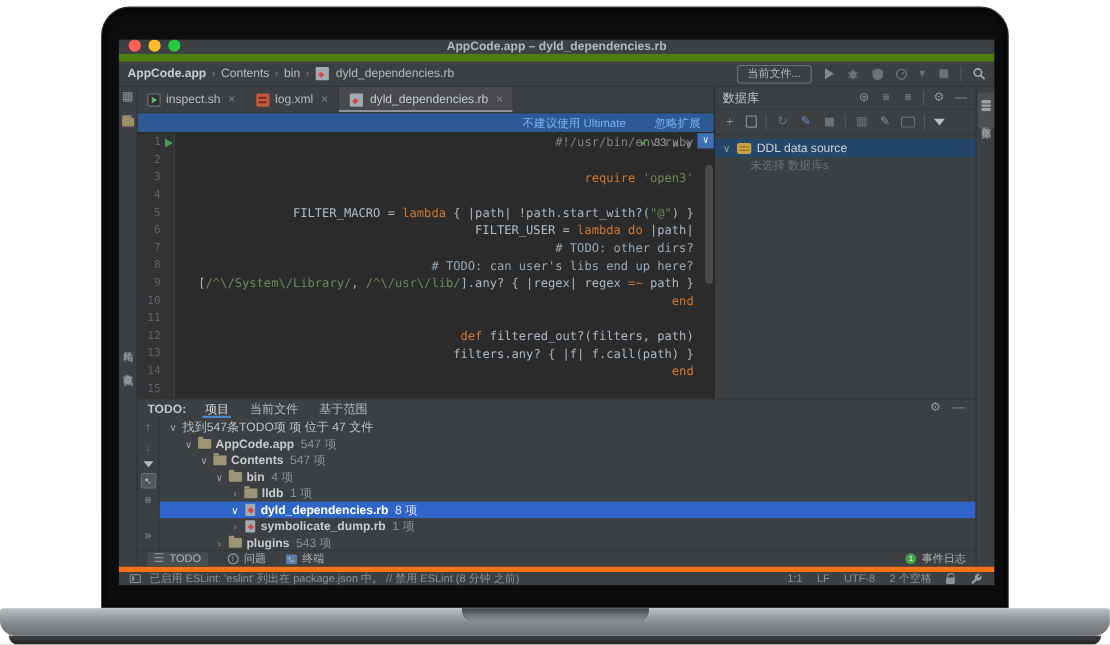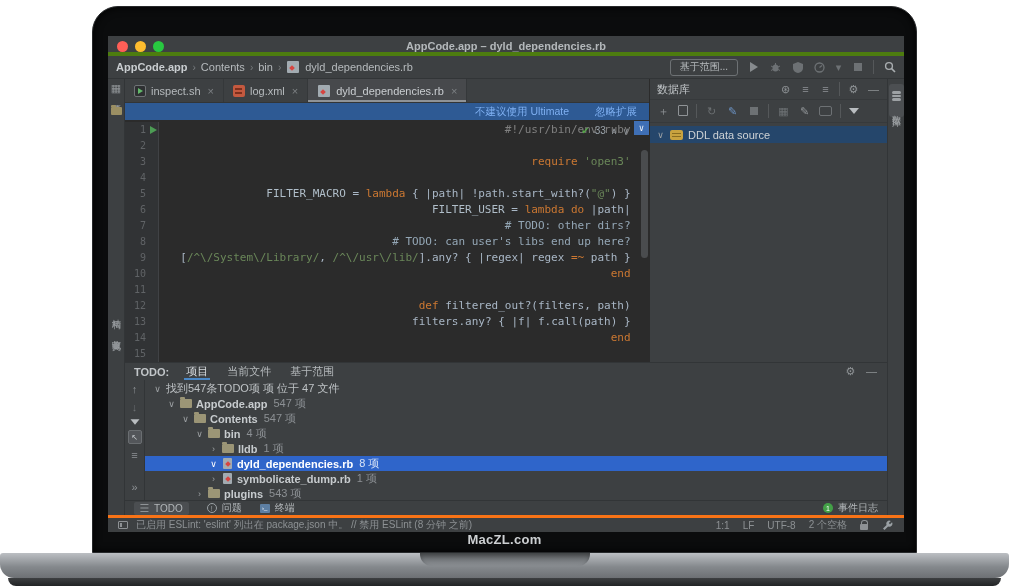--- a/index.html
+++ b/index.html
@@ -19,22 +19,22 @@
   .notch { position:absolute; left:50%; transform:translateX(-50%); top:0; width:170px; height:13px;
            background:linear-gradient(#5f6265,#8c9094); border-radius:0 0 12px 12px;
            box-shadow:inset 0 3px 5px rgba(0,0,0,.35); }
   .base-shadow { position:absolute; left:8px; top:578px; width:993px; height:8px;
                  background:linear-gradient(#3d3f41,#212325); border-radius:0 0 10px 10px; }
 
   
   .screen { position:absolute; left:15px; top:29px; width:796px; height:496px;
             background:#2b2b2b; overflow:hidden; font-size:11px; color:#b6babd; }
 
-  .titlebar { height:20px; background:#3d4042; border-bottom:4px solid #4d7c0f;
-              display:flex; align-items:flex-end; position:relative; }
+  .titlebar { height:20px; background:#3d4042; border-bottom:7px solid #4d7c0f;
+              display:flex; align-items:flex-start; position:relative; }
   .lights { display:flex; gap:7px; padding-left:9px; z-index:2; }
   .light { width:11px; height:11px; border-radius:50%; }
   .l-red{background:#ff5f57}.l-yellow{background:#febc2e}.l-green{background:#28c840}
   .win-title { position:absolute; left:0; right:0; text-align:center; font-weight:bold;
                color:#b4b8bb; font-size:11px; }
 
   .navbar { height:23px; background:#3d4042; border-bottom:1px solid #323537;
             display:flex; align-items:center; padding:0 8px; }
   .crumbs { display:flex; align-items:center; gap:5px; }
   .crumb { color:#b6babd; } .crumb.first { font-weight:bold; color:#c9cdd0; }
@@ -173,21 +173,21 @@
   .btool { display:flex; align-items:center; gap:5px; color:#b2b6b9; }
   .btool.active { background:#4b4e51; border-radius:2px; padding:0 6px; height:13px; }
   .err-ic { width:10px; height:10px; border:1px solid #9aa0a4; border-radius:50%;
             display:flex; align-items:center; justify-content:center; font-size:7px; color:#9aa0a4; }
   .term-ic { width:10px; height:9px; background:#5d7fa3; border-radius:1px;
              display:flex; align-items:center; justify-content:center; font-size:6px; color:#fff; }
   .event-log { margin-left:auto; display:flex; align-items:center; gap:5px; color:#b2b6b9; }
   .green-dot { width:10px; height:10px; border-radius:50%; background:#43a047; color:#fff;
                font-size:7px; display:flex; align-items:center; justify-content:center; }
 
-  .statusbar { height:17px; background:#3d4042; border-top:3px solid #f97316;
+  .statusbar { height:17px; background:#3d4042; border-top:5px solid #f97316;
                display:flex; align-items:center; gap:8px; padding:0 10px; font-size:10px; color:#8d9194; }
   .sb-toggle { width:10px; height:8px; border:1px solid #8d9194; border-radius:1px; position:relative; }
   .sb-toggle::after { content:""; position:absolute; left:1px; top:1px; width:2px; height:4px; background:#8d9194; }
   .sb-right { margin-left:auto; display:flex; align-items:center; gap:13px; }
   .lock-ic { width:8px; height:6px; background:#8d9194; border-radius:1px; position:relative; margin-top:3px; }
   .lock-ic::before { content:""; position:absolute; left:1px; top:-4px; width:5px; height:4px;
                      border:1.5px solid #8d9194; border-bottom:none; border-radius:3px 3px 0 0; }
 </style>
 </head>
 <body>
@@ -211,21 +211,21 @@
             <span class="crumb first">AppCode.app</span>
             <span class="crumb-sep">›</span>
             <span class="crumb">Contents</span>
             <span class="crumb-sep">›</span>
             <span class="crumb">bin</span>
             <span class="crumb-sep">›</span>
             <span class="ticon ticon-ruby"></span>
             <span class="crumb">dyld_dependencies.rb</span>
           </div>
         <div class="nav-right">
-          <button class="add-config">基于范围...</button>
+          <button class="add-config">当前文件...</button>
           <span class="gi">
               <span class="tri-play"></span>
             </span>
           <span class="gi dim">
             <svg class="ic" width="11" height="11" viewBox="0 0 11 11">
                 <ellipse cx="5.5" cy="6" rx="3" ry="3.6" fill="#6d7174"></ellipse>
                 <line x1="5.5" y1="1" x2="5.5" y2="3" stroke="#6d7174"></line>
                 <line x1="1" y1="4" x2="3" y2="5" stroke="#6d7174"></line>
                 <line x1="10" y1="4" x2="8" y2="5" stroke="#6d7174"></line>
                 <line x1="1" y1="8.5" x2="3" y2="7.5" stroke="#6d7174"></line>
@@ -355,20 +355,21 @@
                 <span class="dl-box"></span>
                 <span class="vsep"></span>
                 <span class="funnel"></span>
               </div>
               <div class="db-tree">
                 <div class="db-row selected">
                   <span class="chev">∨</span>
                   <span class="ddl-ic"></span>
                   <span>DDL data source</span>
                 </div>
+                <div class="db-sub">未选择 数据库s</div>
               </div>
             </div>
           </div>
 
           <div class="todo-panel">
             <div class="todo-header">
               <span class="todo-title">TODO:</span>
               <span class="todo-tab active">项目</span>
               <span class="todo-tab">当前文件</span>
               <span class="todo-tab">基于范围</span>
@@ -480,20 +481,19 @@
           <span class="lock-ic"></span>
           <span class="gi">
             <svg class="ic" width="11" height="11" viewBox="0 0 11 11">
                 <path d="M10 2.2 L8 4.2 L6.8 3 L8.8 1 A3 3 0 0 0 4.6 4.9 L1 8.5 L2.5 10 L6.1 6.4 A3 3 0 0 0 10 2.2 Z" fill="#9aa0a4"></path>
               </svg>
           </span>
         </div>
       </div>
     </div>
 
-    <div class="brand">MacZL.com</div>
   </div>
 
   <div class="base">
     <div class="notch"></div>
   </div>
   <div class="base-shadow"></div>
 </div>
 
 </body></html>

